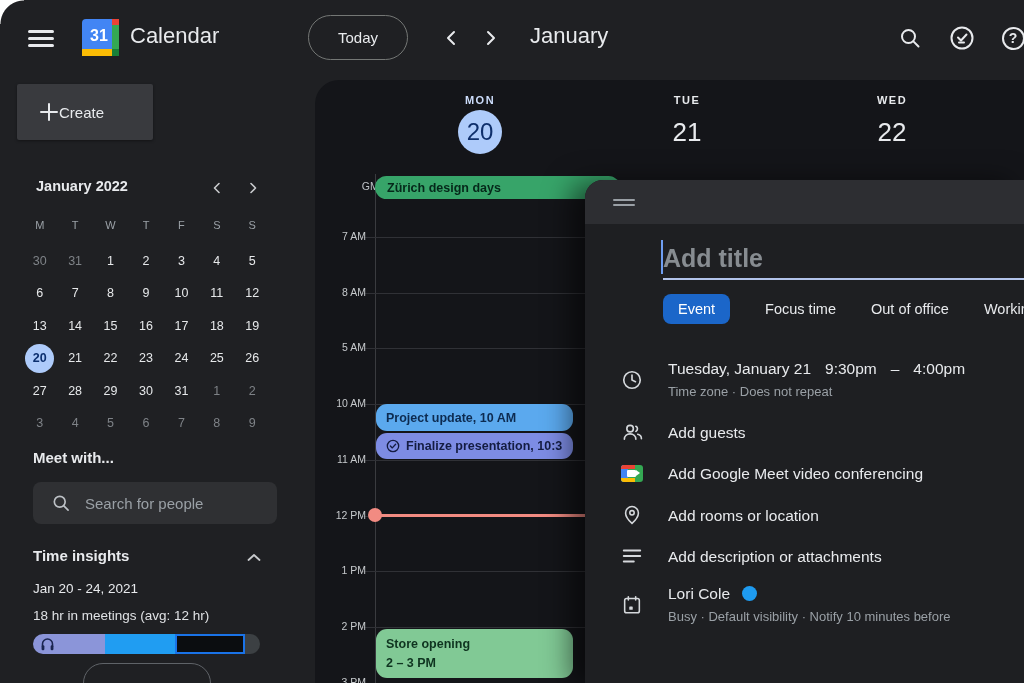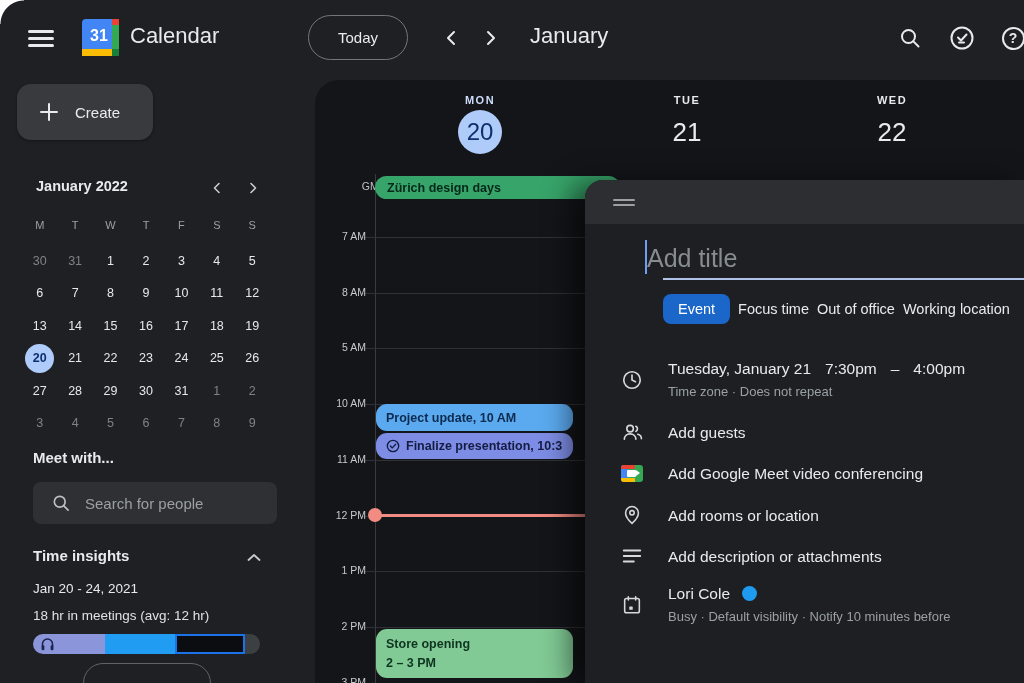--- a/index.html
+++ b/index.html
@@ -30,22 +30,22 @@
     display:flex;align-items:center;justify-content:center;font-size:15px;color:#e8eaed;cursor:pointer;background:transparent;}
   .nav-arrow{position:absolute;top:26px;width:24px;height:24px;display:flex;align-items:center;justify-content:center;cursor:pointer;}
   .nav-prev{left:440px}.nav-next{left:478px}
   .view-title{position:absolute;left:530px;top:23px;font-size:22px;font-weight:400;color:#e8eaed;}
   .tb-icon{position:absolute;top:25px;width:26px;height:26px;display:flex;align-items:center;justify-content:center;cursor:pointer;}
   .tb-search{left:897px}.tb-tasks{left:949px}.tb-help{left:1000px}
   .help-circle{width:23px;height:23px;border:2px solid #e8eaed;border-radius:50%;display:flex;align-items:center;
     justify-content:center;font-size:14px;font-weight:bold;color:#e8eaed;}
 
   
-  .create-btn{position:absolute;left:17px;top:84px;width:136px;height:56px;background:#393a3e;border-radius:14px;
-    display:flex;align-items:center;gap:16px;padding-left:22px;font-size:15px;color:#e8eaed;cursor:pointer;
+  .create-btn{position:absolute;left:17px;top:84px;width:136px;height:56px;background:#393a3e;border-radius:2px;
+    display:flex;align-items:center;gap:0;padding-left:22px;font-size:15px;color:#e8eaed;cursor:pointer;
     box-shadow:0 1px 3px rgba(0,0,0,.4);}
   .mc-title{position:absolute;left:36px;top:178px;font-size:14.5px;font-weight:600;color:#e8eaed;}
   .mc-arrow{position:absolute;top:177px;width:22px;height:22px;display:flex;align-items:center;justify-content:center;cursor:pointer;}
   .mc-prev{left:206px}.mc-next{left:242px}
   .mini-cal{position:absolute;left:22px;top:212px;width:248px;display:grid;grid-template-columns:repeat(7,1fr);grid-auto-rows:32.5px;}
   .mc-cell{display:flex;align-items:center;justify-content:center;font-size:12.5px;color:#e6e8ea;cursor:pointer;}
   .mc-cell.mc-head{height:26px;color:#9aa0a6;font-size:11px;cursor:default;}
   .mini-cal .mc-cell:nth-child(-n+7){grid-auto-rows:26px;height:26px;}
   .mc-day{width:29px;height:29px;border-radius:50%;display:flex;align-items:center;justify-content:center;}
   .mc-day.muted{color:#7e8287;}
@@ -86,25 +86,25 @@
   .now-line{position:absolute;left:60px;top:434px;width:216px;height:3px;border-radius:2px;}
   .now-dot{position:absolute;left:53px;top:428px;width:14px;height:14px;border-radius:50%;}
 
   
   .dialog{position:absolute;left:585px;top:180px;width:439px;height:503px;background:#1e1f22;
     border-radius:18px 0 0 0;box-shadow:-14px 2px 28px rgba(0,0,0,.55);z-index:10;}
   .dlg-header{position:absolute;left:0;top:0;right:0;height:44px;background:#2d2e32;border-radius:18px 0 0 0;cursor:grab;}
   .dlg-handle{position:absolute;left:28px;top:19px;width:22px;height:7px;}
   .dlg-handle span{position:absolute;left:0;width:22px;height:2px;background:#9aa0a6;border-radius:1px;}
   .dlg-handle span:nth-child(2){top:5px;}
-  .title-field{position:absolute;left:62px;top:58px;right:0;height:40px;cursor:text;}
+  .title-field{position:absolute;left:78px;top:58px;right:0;height:40px;cursor:text;font-weight:bold;}
   .title-cursor{position:absolute;left:-2px;top:2px;width:2px;height:34px;background:#6f9ef2;}
   .title-ph{font-size:25px;color:#878c91;line-height:40px;}
   .title-underline{position:absolute;left:78px;right:0;top:98px;height:2px;background:#b2c3ea;}
-  .dlg-tabs{position:absolute;left:78px;top:114px;right:0;display:flex;align-items:flex-start;gap:8px;white-space:nowrap;overflow:hidden;}
+  .dlg-tabs{position:absolute;left:78px;top:114px;right:0;display:flex;align-items:flex-start;gap:35px;white-space:nowrap;overflow:hidden;}
   .tab{font-size:14.5px;color:#e8eaed;padding:7px 0;cursor:pointer;flex:0 0 auto;}
   .tab-sel{color:#fff;padding:7px 15px;border-radius:8px;}
   .dlg-row{position:absolute;left:35px;right:8px;display:flex;align-items:center;gap:24px;cursor:pointer;}
   .row-icon{flex:0 0 24px;height:24px;display:flex;align-items:center;justify-content:center;}
   .row-main{font-size:15.5px;color:#e8eaed;line-height:23px;}
   .row-sub{font-size:13px;color:#9aa0a6;line-height:20px;margin-top:2px;}
   .dt-line{display:flex;gap:14px;}
   .r-datetime{top:177px}.r-guests{top:240px}.r-meet{top:281px}.r-location{top:323px}.r-description{top:364px}.r-owner{top:402px}
   .owner-line{display:flex;align-items:center;gap:12px;}
   .cal-dot{width:15px;height:15px;border-radius:50%;}
@@ -440,21 +440,21 @@
     <div class="dlg-row r-datetime">
       <span class="row-icon">
         <svg width="22" height="22" viewBox="0 0 24 24">
             <circle cx="12" cy="12" r="9" fill="none" stroke="#d5d8dc" stroke-width="1.8"></circle>
             <polyline points="12,6.5 12,12 15.8,13.8" fill="none" stroke="#d5d8dc" stroke-width="1.8" stroke-linecap="round" stroke-linejoin="round"></polyline>
           </svg>
       </span>
       <div>
         <div class="row-main dt-line">
           <span>Tuesday, January 21</span>
-          <span>7:30pm</span>
+          <span>9:30pm</span>
           <span>–</span>
           <span>4:00pm</span>
         </div>
         <div class="row-sub">Time zone · Does not repeat</div>
       </div>
     </div>
 
     <div class="dlg-row r-guests">
       <span class="row-icon">
         <svg width="23" height="23" viewBox="0 0 24 24">

